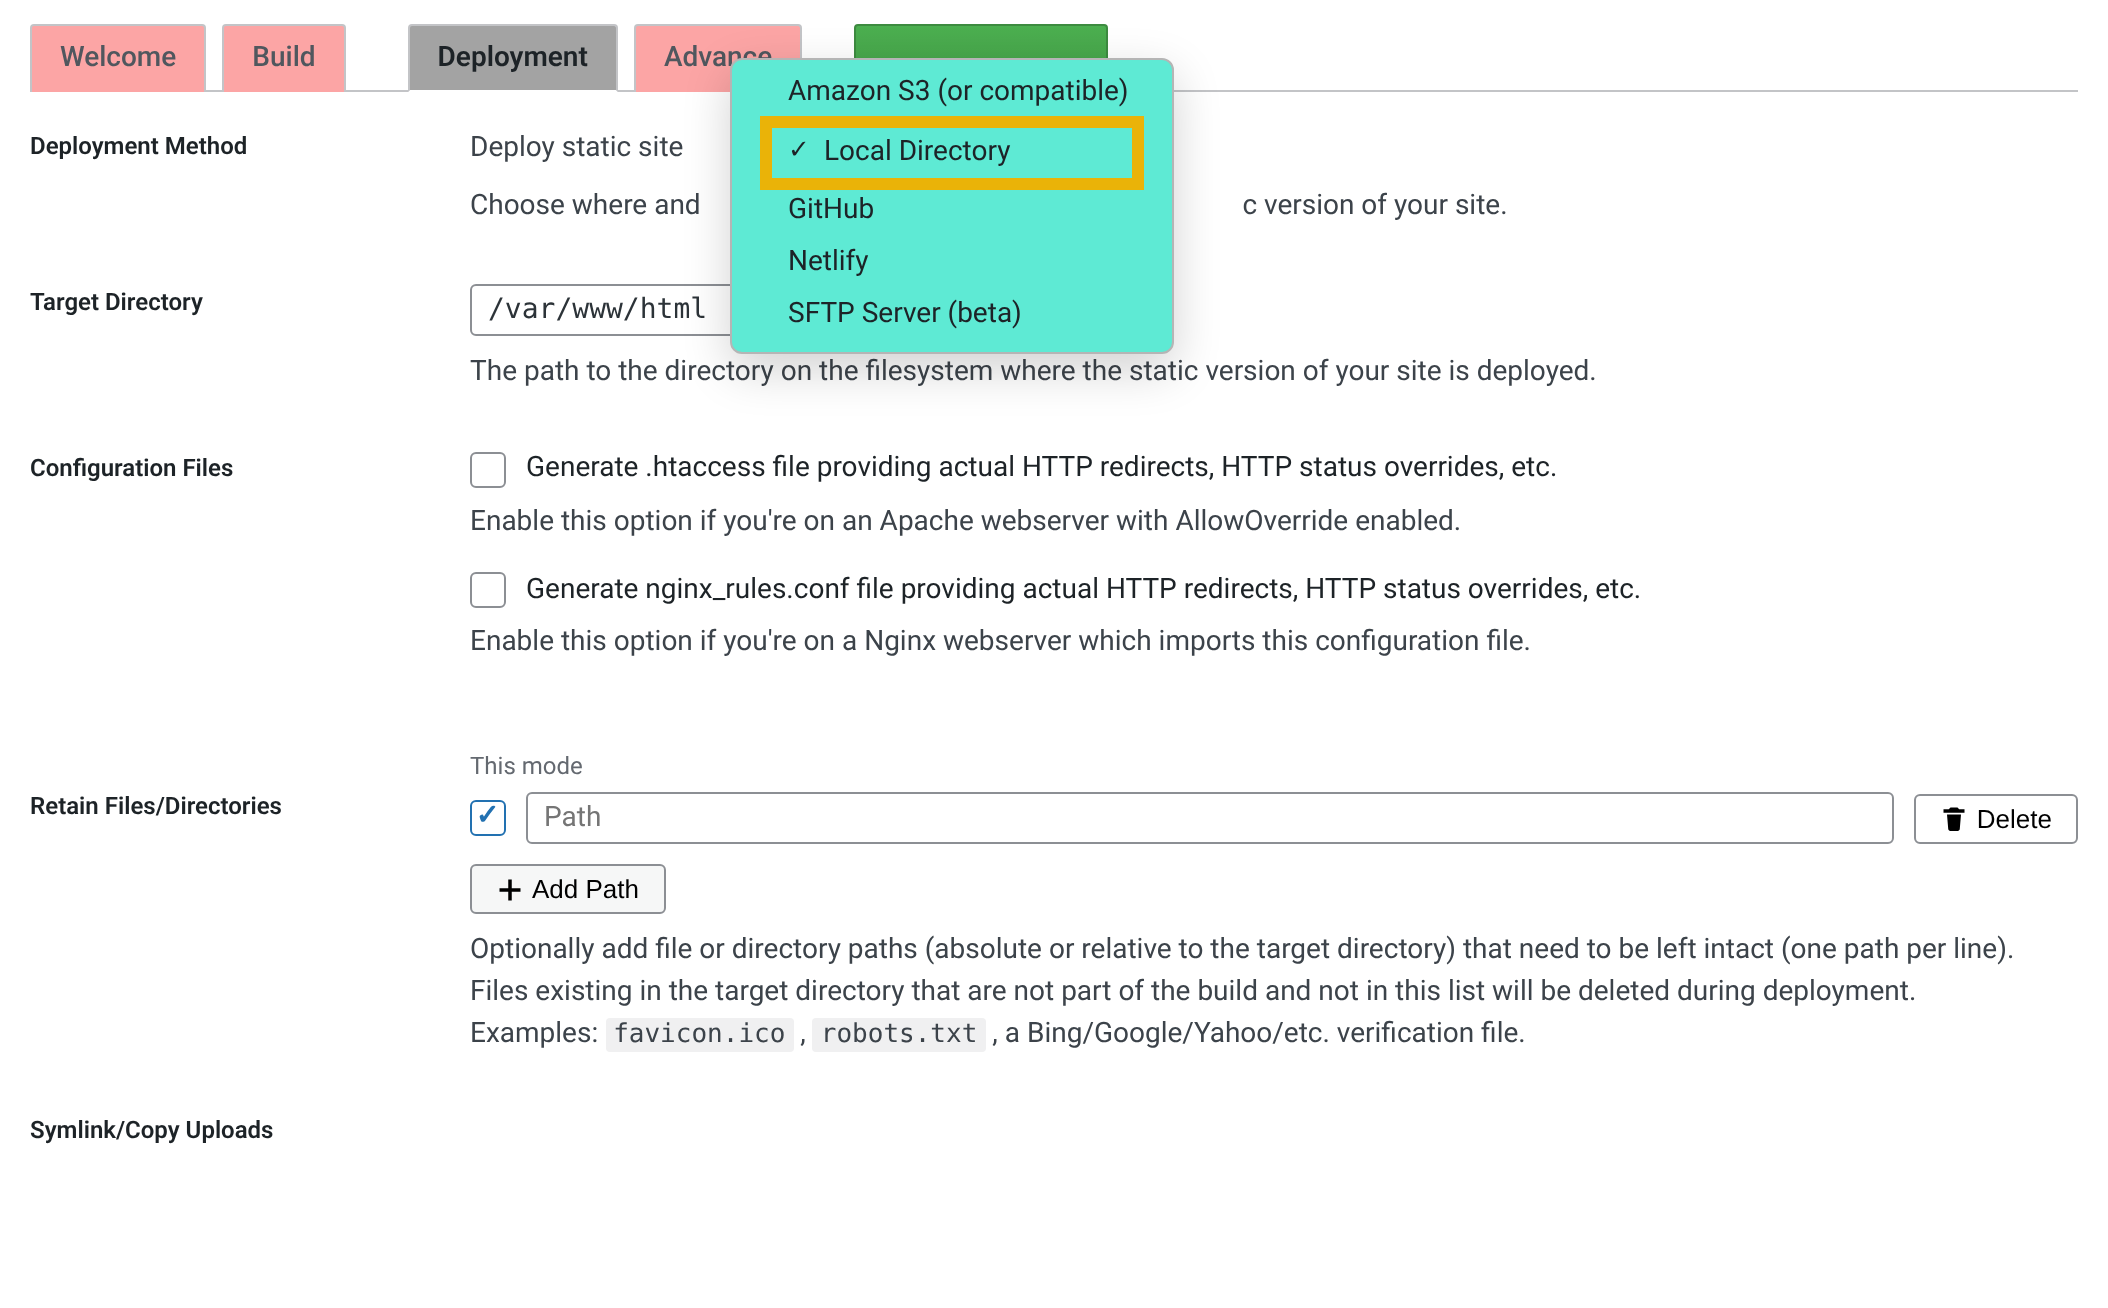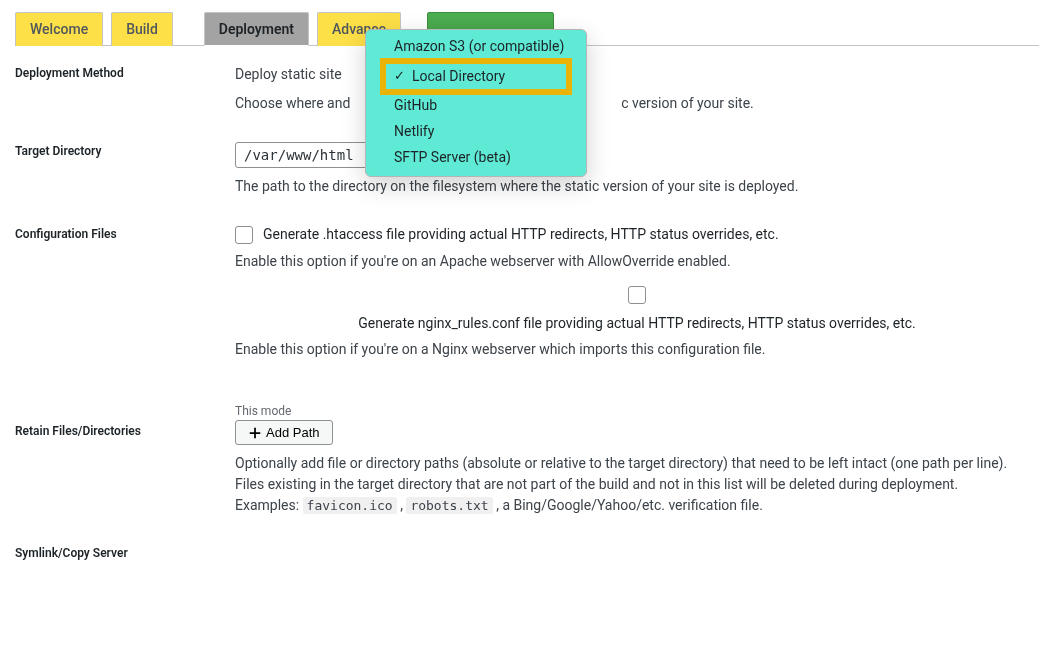--- a/index.html
+++ b/index.html
@@ -1,18 +1,18 @@
 <!DOCTYPE html>
 <html><head>
 <meta charset="utf-8">
 <style>
 * { box-sizing: border-box; margin: 0; padding: 0; }
 body { font-family: -apple-system, BlinkMacSystemFont, "Segoe UI", Roboto, sans-serif; font-size: 14px; color: #1d2327; background: #fff; padding: 12px 15px; }
 .tabs { display: flex; gap: 8px; border-bottom: 1px solid #c3c4c7; margin-bottom: 18px; position: relative; }
-.tab { padding: 8px 14px; background: #fde047; border: 1px solid #c3c4c7; border-bottom: none; font-size: 14px; font-weight: 500; color: #50575e; cursor: pointer; border-radius: 2px 2px 0 0; margin-bottom: -1px; }
+.tab { padding: 8px 14px; background: #fca5a5; border: 1px solid #c3c4c7; border-bottom: none; font-size: 14px; font-weight: 500; color: #50575e; cursor: pointer; border-radius: 2px 2px 0 0; margin-bottom: -1px; }
 .tab.active { background: #a3a3a3; border-bottom: 1px solid #fff; color: #1d2327; font-weight: 600; margin-left: 23px; }
 .green-tab { background: linear-gradient(#4caf50, #43a047); border: 1px solid #3d8b40; color: #fff; width: 127px; height: 33px; border-radius: 2px; }
 .form-row { display: flex; margin-bottom: 6px; align-items: flex-start; }
 .form-label { width: 220px; padding-top: 2px; font-size: 12px; font-weight: 600; flex-shrink: 0; }
 .form-content { flex: 1; }
 .help { color: #3c434a; font-size: 14px; line-height: 1.5; }
 .help.small { font-size: 12px; color: #646970; }
 .section { margin-bottom: 28px; }
 input[type="text"] { padding: 4px 8px; border: 1px solid #8c8f94; border-radius: 3px; font-size: 14px; color: #2c3338; width: 350px; font-family: Menlo, Monaco, Consolas, monospace; }
 .dropdown { position: absolute; top: 17px; left: 350px; background: #5eead4; border: 1px solid #b5b5b5; border-radius: 6px; box-shadow: 0 8px 24px rgba(0,0,0,0.18); width: 222px; z-index: 100; padding: 4px 0 6px; }
@@ -25,21 +25,21 @@
 input[type="checkbox"]:checked::after { content: "✓"; position: absolute; left: 2px; top: -2px; color: #2271b1; font-size: 14px; font-weight: bold; }
 .check-label { font-size: 14px; line-height: 1.4; }
 .sub-help { margin-left: 0; margin-bottom: 14px; }
 .retain-row { display: flex; gap: 10px; align-items: center; margin-bottom: 10px; }
 .retain-input { flex: 1; }
 .retain-input input { width: 100%; font-family: inherit; }
 .btn { padding: 4px 12px; border: 1px solid #8c8f94; border-radius: 3px; background: #f6f7f7; font-size: 13px; cursor: pointer; display: inline-flex; align-items: center; gap: 4px; }
 .btn svg { width: 14px; height: 14px; }
 .btn-delete { background: #fff; border-color: #8c8f94; }
 code { background: #f0f0f1; padding: 1px 4px; border-radius: 2px; font-family: Menlo, Monaco, Consolas, monospace; font-size: 13px; }
-.mt-10 { margin-top: 2px; flex-direction: column; }
+.mt-10 { margin-top: 2px; }
 .para { margin-top: 8px; }
 </style>
 </head>
 <body>
 
 <div class="tabs">
   <div class="tab">Welcome</div>
   <div class="tab">Build</div>
   <div class="tab active">Deployment</div>
   <div class="tab">Advance</div>
@@ -96,20 +96,32 @@
       <div class="help sub-help">Enable this option if you're on a Nginx webserver which imports this configuration file.</div>
     </div>
   </div>
 </div>
 
 <div class="section">
   <div class="form-row">
     <div class="form-label" style="padding-top:22px">Retain Files/Directories</div>
     <div class="form-content">
       <div class="help small">This mode</div>
+      <div class="retain-row" style="margin-top:4px">
+        <input type="checkbox" checked="" style="">
+        <div class="retain-input">
+          <input type="text" placeholder="Path" style="">
+        </div>
+        <button class="btn btn-delete">
+          <svg viewBox="0 0 16 16" fill="currentColor">
+              <path d="M6 2h4l1 1h3v2H2V3h3l1-1zm-2 4h8l-.7 8.3c-.05.6-.55 1.1-1.15 1.1H5.85c-.6 0-1.1-.5-1.15-1.1L4 6z"></path>
+            </svg>
+          <span>Delete</span>
+        </button>
+      </div>
       <button class="btn">
         <svg viewBox="0 0 16 16" fill="currentColor">
             <path d="M7 2h2v5h5v2H9v5H7V9H2V7h5V2z"></path>
           </svg>
         <span>Add Path</span>
       </button>
       <div class="help para">Optionally add file or directory paths (absolute or relative to the target directory) that need to be left intact (one path per line).</div>
       <div class="help">Files existing in the target directory that are not part of the build and not in this list will be deleted during deployment.</div>
       <div class="help">
         <span>Examples: </span>
@@ -117,15 +129,15 @@
         <span> , </span>
         <code>robots.txt</code>
         <span> , a Bing/Google/Yahoo/etc. verification file.</span>
       </div>
     </div>
   </div>
 </div>
 
 <div class="section">
   <div class="form-row">
-    <div class="form-label">Symlink/Copy Server</div>
+    <div class="form-label">Symlink/Copy Uploads</div>
   </div>
 </div>
 
 </body></html>

